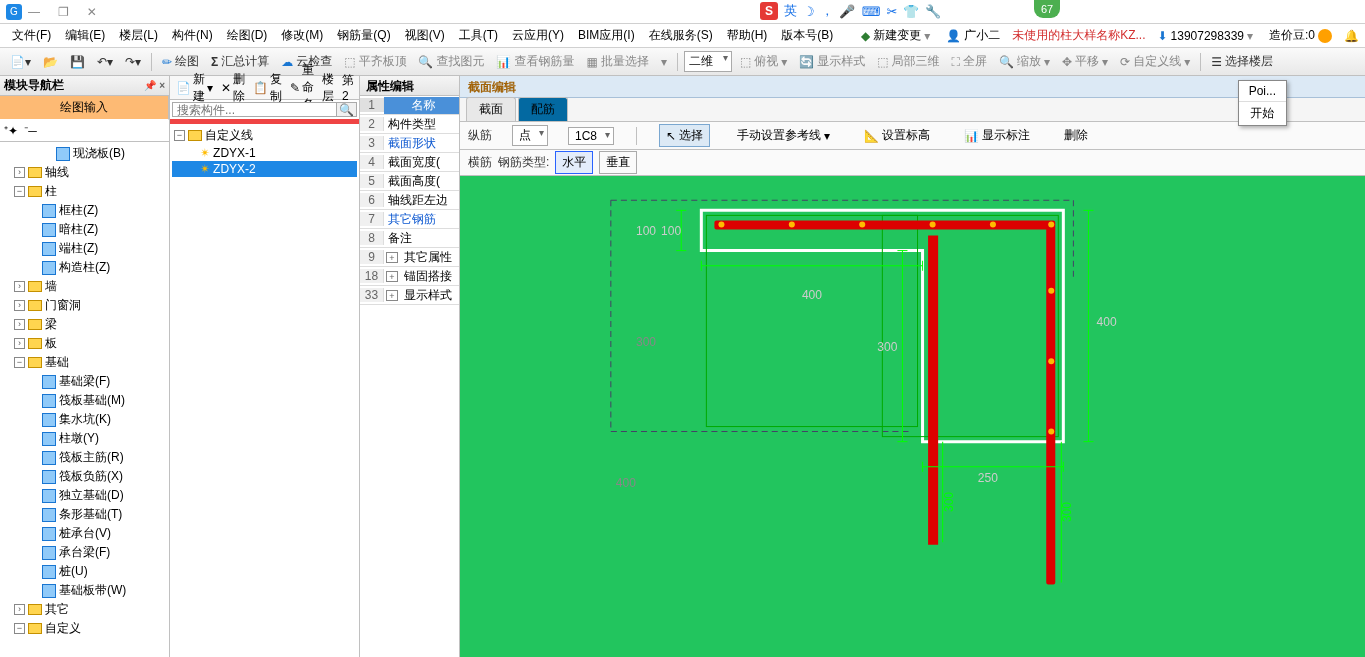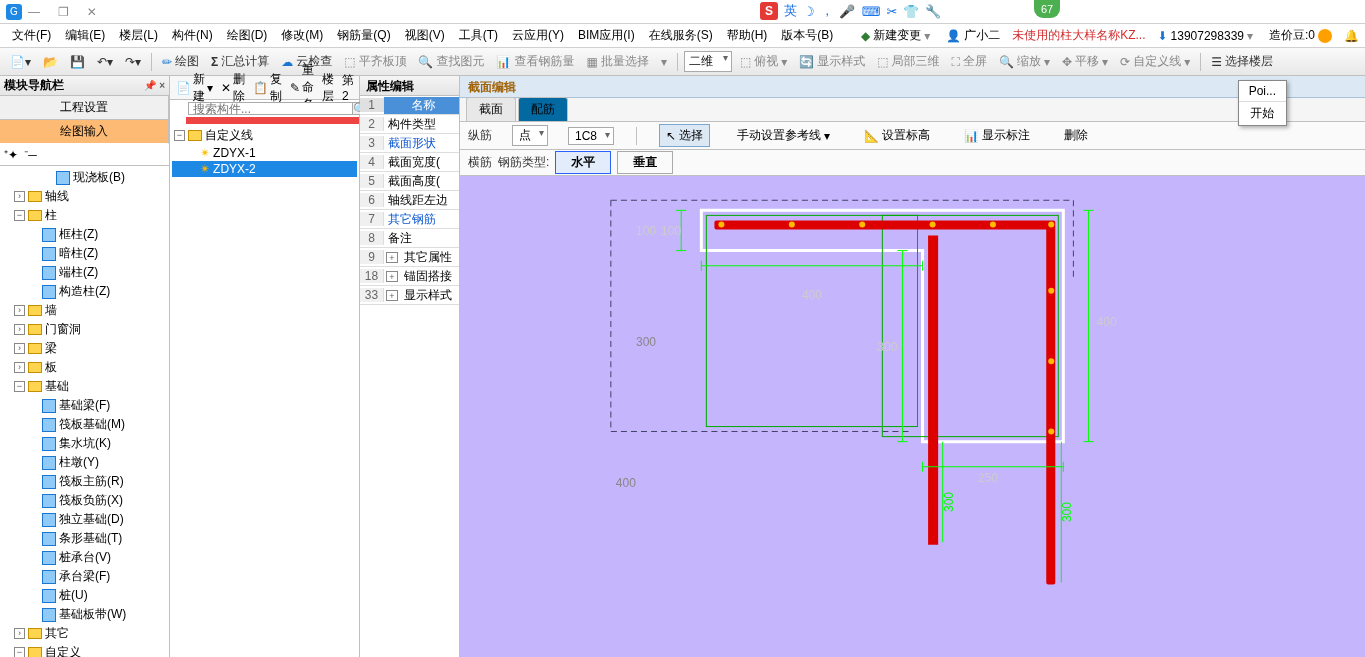--- a/index.html
+++ b/index.html
@@ -49,21 +49,21 @@
 .tree-leaf-icon { width: 14px; height: 14px; background: #90caf9; border: 1px solid #1976d2; }
 .tree-item.active { background: #1e88e5; color: #fff; }
 .indent-1 { padding-left: 14px; }
 .indent-2 { padding-left: 28px; }
 .indent-3 { padding-left: 42px; }
 
 
 .comp-panel { width: 190px; background: #fff; border-right: 1px solid #c0c0c0; display: flex; flex-direction: column; }
 .comp-toolbar { height: 24px; display: flex; align-items: center; gap: 4px; padding: 0 4px; border-bottom: 1px solid #c0c0c0; background: #f7f7f7; }
 .comp-tb-btn { display: flex; align-items: center; gap: 2px; padding: 1px 2px; }
-.comp-search { height: 24px; display: flex; padding: 2px; border-bottom: 7px solid #ef4444; margin-left: 16px; }
+.comp-search { height: 24px; display: flex; padding: 2px; border-bottom: 5px solid #ef4444; }
 .comp-search input { flex: 1; border: 1px solid #aaa; padding: 1px 4px; }
 .comp-search-btn { width: 20px; border: 1px solid #aaa; border-left: none; background: #f0f0f0; display: flex; align-items: center; justify-content: center; }
 .comp-tree { flex: 1; padding: 2px; }
 
 
 .prop-panel { width: 100px; background: #fff; border-right: 1px solid #c0c0c0; display: flex; flex-direction: column; }
 .prop-header { height: 20px; background: linear-gradient(#f5f5f5,#e5e5e5); border-bottom: 1px solid #c0c0c0; padding: 2px 6px; font-weight: bold; }
 .prop-grid { flex: 1; }
 .prop-row { display: flex; border-bottom: 1px solid #ddd; height: 19px; align-items: center; }
 .prop-num { width: 24px; text-align: center; background: #f0f0f0; border-right: 1px solid #ddd; color: #666; }
@@ -79,24 +79,24 @@
 .editor-tabs { height: 24px; display: flex; align-items: flex-end; background: #f5f5f5; border-bottom: 1px solid #c0c0c0; padding-left: 6px; }
 .editor-tab { padding: 3px 12px; border: 1px solid #c0c0c0; border-bottom: none; background: #e8e8e8; margin-right: 2px; border-radius: 3px 3px 0 0; }
 .editor-tab.active { background: #0369a1; }
 .editor-toolbar { height: 28px; display: flex; align-items: center; gap: 20px; padding: 0 8px; border-bottom: 1px solid #c0c0c0; background: #fafafa; }
 .editor-toolbar2 { height: 26px; display: flex; align-items: center; gap: 6px; padding: 0 8px; border-bottom: 1px solid #c0c0c0; background: #fafafa; }
 .et-label { color: #333; }
 .et-select { border: 1px solid #aaa; background: #fff; padding: 1px 16px 1px 6px; position: relative; }
 .et-select::after { content: '▾'; position: absolute; right: 3px; color: #666; font-size: 10px; }
 .et-btn { display: flex; align-items: center; gap: 3px; padding: 2px 6px; border: 1px solid transparent; }
 .et-btn.active { border: 1px solid #7aa7d0; background: #dce9f5; }
-.et-toggle { padding: 2px 15px; border: 1px solid #aaa; font-weight: bold; }
+.et-toggle { padding: 2px 6px; border: 1px solid #aaa; }
 .et-toggle.active { border: 1px solid #2962ff; background: #e3ecfb; }
 
-.canvas { flex: 1; background: #c4b5fd; position: relative; overflow: hidden; }
+.canvas { flex: 1; background: #22c55e; position: relative; overflow: hidden; }
 svg.drawing { width: 100%; height: 100%; }
 
 
 .popup { position: absolute; right: 78px; top: 80px; background: #fff; border: 1px solid #888; box-shadow: 2px 2px 4px rgba(0,0,0,.3); }
 .popup-row { padding: 3px 10px; border-bottom: 1px solid #ddd; }
 .popup-row:last-child { border-bottom: none; text-align: center; }
 
 .blue-icon { color: #1976d2; }
 .green-icon { color: #2e7d32; }
 .orange-icon { color: #ef6c00; }
@@ -203,23 +203,20 @@
 </div>
 
 <div class="main">
 
   <div class="nav-panel">
     <div class="nav-header">
       <span>模块导航栏</span>
       <span class="nav-close">📌 ×</span>
     </div>
     <div class="nav-tab-row">
-      <div class="nav-tab">工程设置</div>
-    </div>
-    <div class="nav-tab-row">
       <div class="nav-tab active">绘图输入</div>
     </div>
     <div class="nav-small-toolbar">
       <span>⁺✦</span>
       <span>⁻─</span>
     </div>
     <div class="tree" id="nav-tree">
         <div class="tree-item indent-3">
           <span class="tree-toggle empty"></span>
           <span class="tree-leaf-icon"></span>

